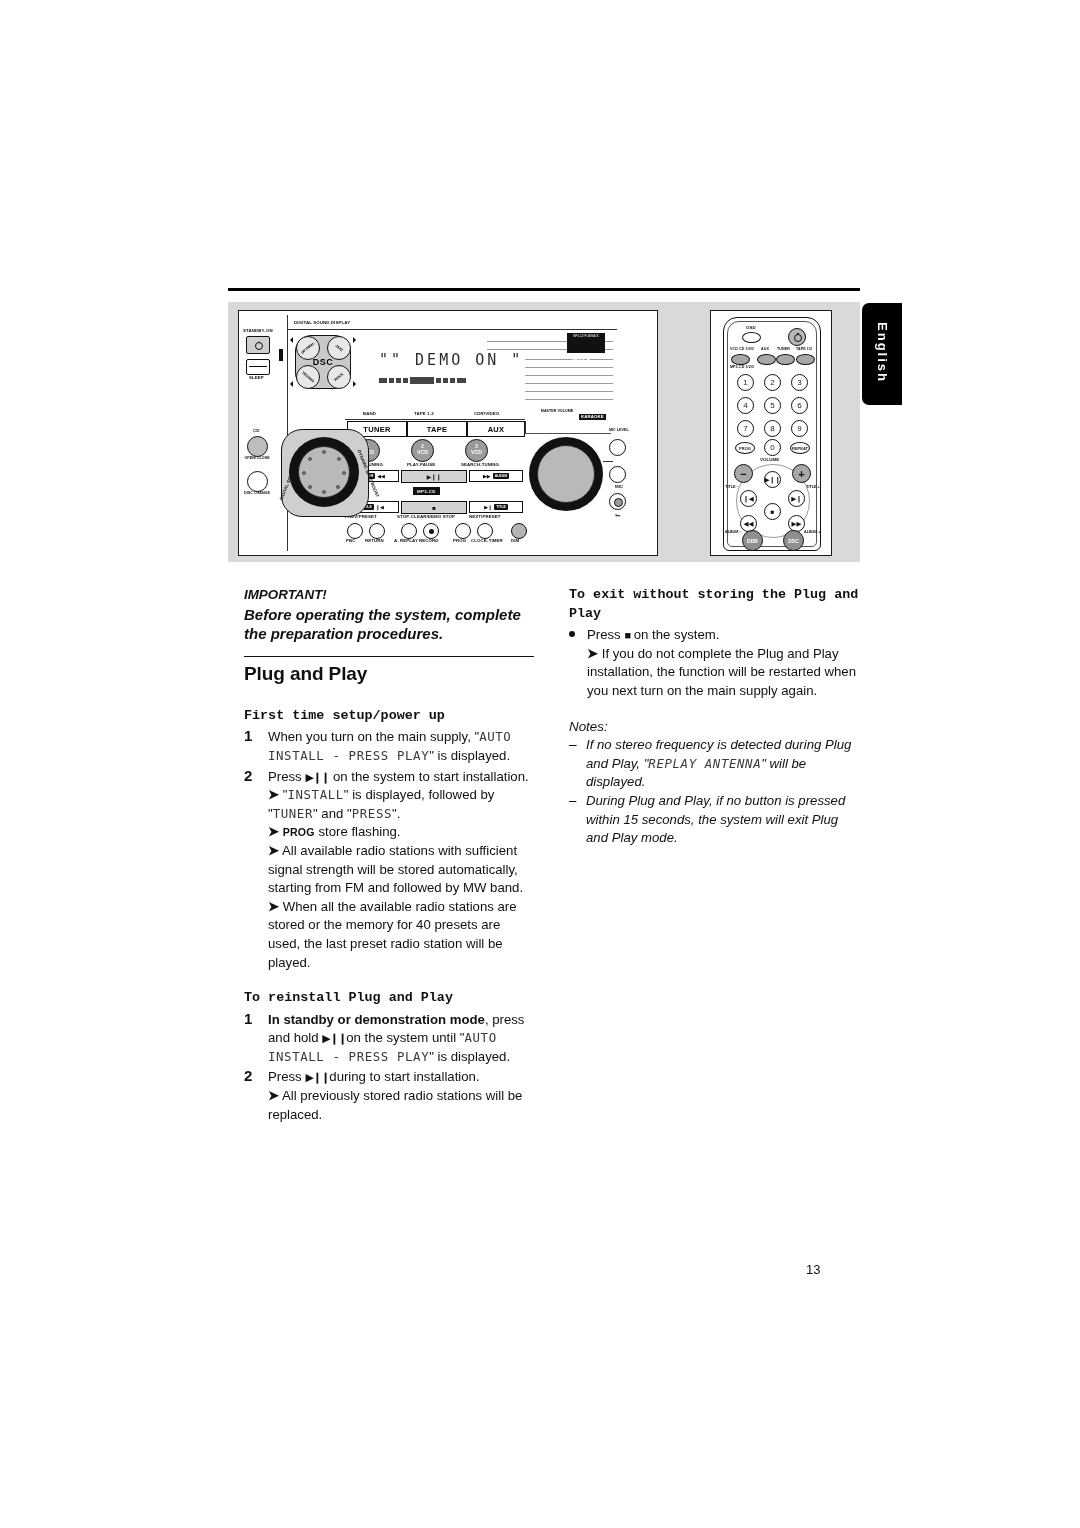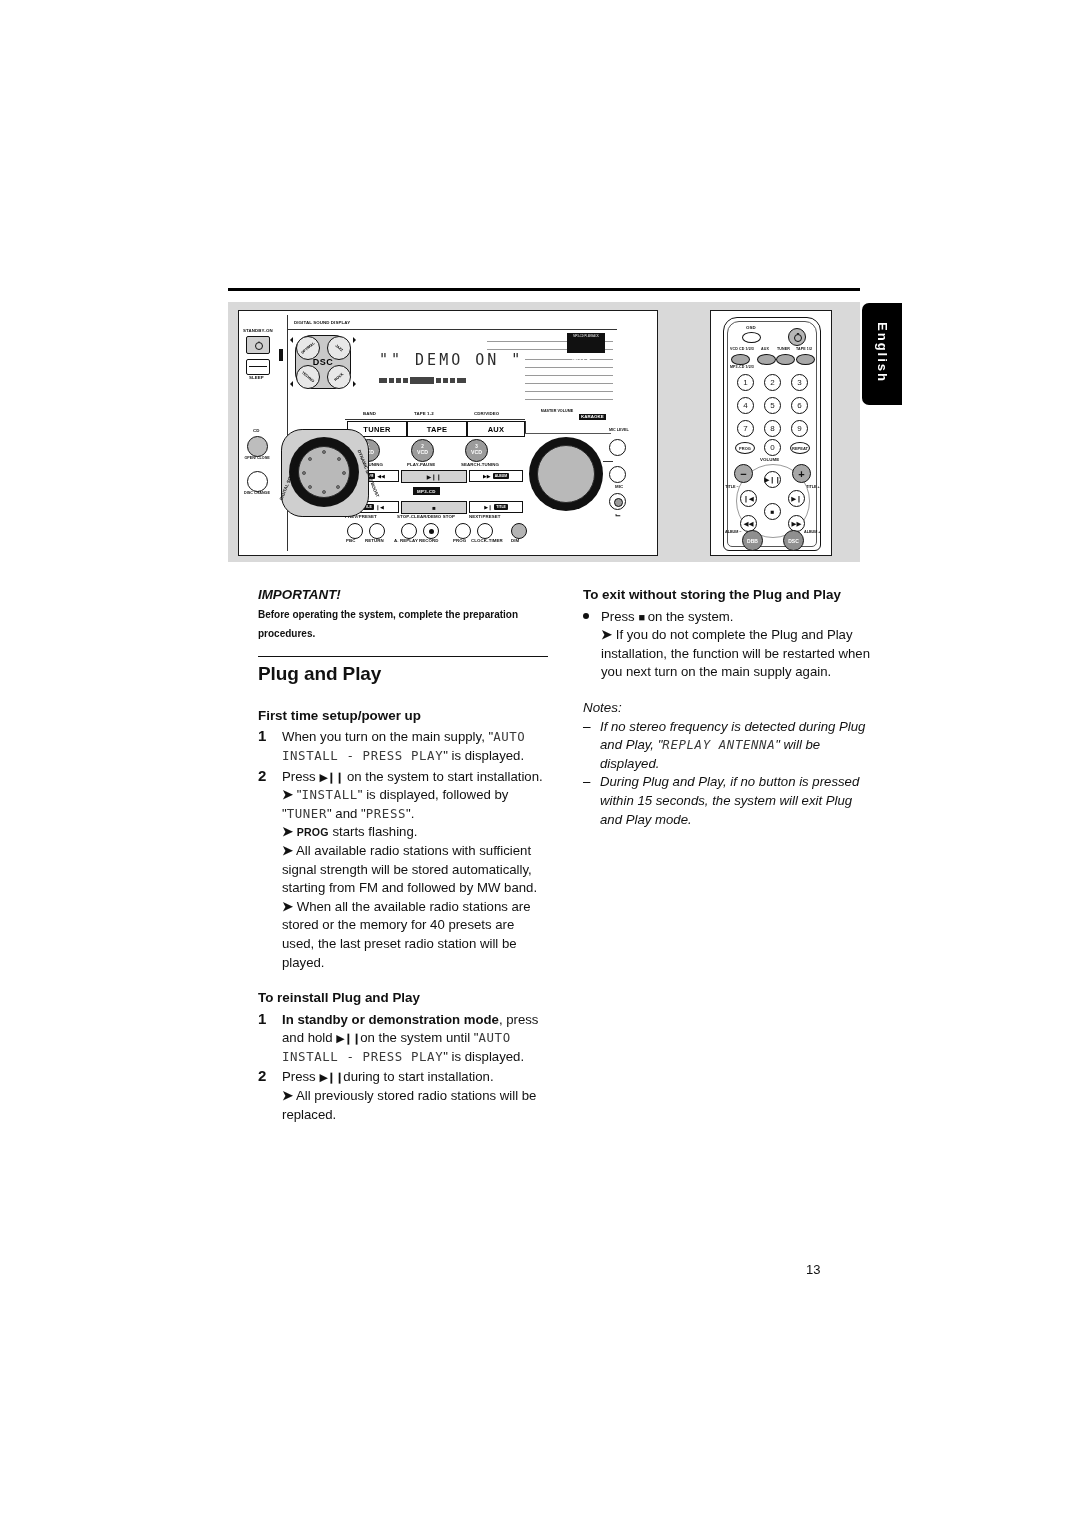--- a/index.html
+++ b/index.html
@@ -251,31 +251,31 @@
     position:absolute;width:19px;height:19px;border-radius:50%;
     background:#8f8f8f;border:1.4px solid #111;
     display:flex;align-items:center;justify-content:center;
     color:#fff;font-size:5px;font-weight:bold;
   }
   .nav-ring{
     position:absolute;border-radius:50%;border:1.1px solid #9a9a9a;
   }
 
   
-  .col{position:absolute;font-size:13.2px;line-height:18.6px;color:#111;margin-left:14px;}
+  .col{position:absolute;font-size:13.2px;line-height:18.6px;color:#111;}
   #col-left{left:244px;top:586px;width:290px;}
   #col-right{left:569px;top:586px;width:292px;}
 
   .imp-title{font-weight:bold;font-style:italic;font-size:13.4px;}
-  .imp-body{font-weight:bold;font-size:10px;line-height:19px;}
+  .imp-body{font-weight:bold;font-style:italic;font-size:15px;line-height:19px;}
   .sec-rule{height:1.6px;background:#111;margin:13px 0 8px 0;}
   h2.sec{font-size:19px;font-weight:bold;margin:0 0 6px 0;letter-spacing:-.1px;}
   p{margin:0;}
   .spacer-md{height:17px;}
-  h3.sub{font-size:13.4px;font-weight:bold;margin:0 0 3px 0;}
+  h3.sub{font-size:13.4px;font-weight:bold;margin:0 0 3px 0;font-family:Liberation Mono, monospace;}
   .step{position:relative;padding-left:24px;margin-top:2px;}
   .step .num{position:absolute;left:0;top:-1px;font-weight:bold;font-size:15px;}
   .arrow{font-weight:bold;}
   .lcd-inline{
     font-family:"DejaVu Sans Mono", monospace;font-size:12.4px;
     letter-spacing:.6px;color:#3a3a3a;
   }
   .sc{font-size:10.6px;font-weight:bold;letter-spacing:.2px;}
   .bullet-row{position:relative;padding-left:18px;}
   .bullet-row .bul{position:absolute;left:0;top:5px;width:6px;height:6px;
@@ -556,21 +556,21 @@
 
     <div class="step">
       <span class="num">2</span>
       <span>Press</span>
       <span class="glyph">▶❙❙</span>
       <span>on the system to start installation.</span><br>
       <span class="arrow">➤</span>
       <span>"</span><span class="lcd-inline">INSTALL</span><span>" is displayed, followed by "</span><span class="lcd-inline">TUNER</span><span>" and "</span><span class="lcd-inline">PRESS</span><span>".</span><br>
       <span class="arrow">➤</span>
       <span class="sc">PROG</span>
-      <span>starts flashing.</span><br>
+      <span>store flashing.</span><br>
       <span class="arrow">➤</span>
       <span>All available radio stations with sufficient signal strength will be stored automatically, starting from FM and followed by MW band.</span><br>
       <span class="arrow">➤</span>
       <span>When all the available radio stations are stored or the memory for 40 presets are used, the last preset radio station will be played.</span>
     </div>
 
     <div class="spacer-md"></div>
 
     <h3 class="sub">To reinstall Plug and Play</h3>
 

